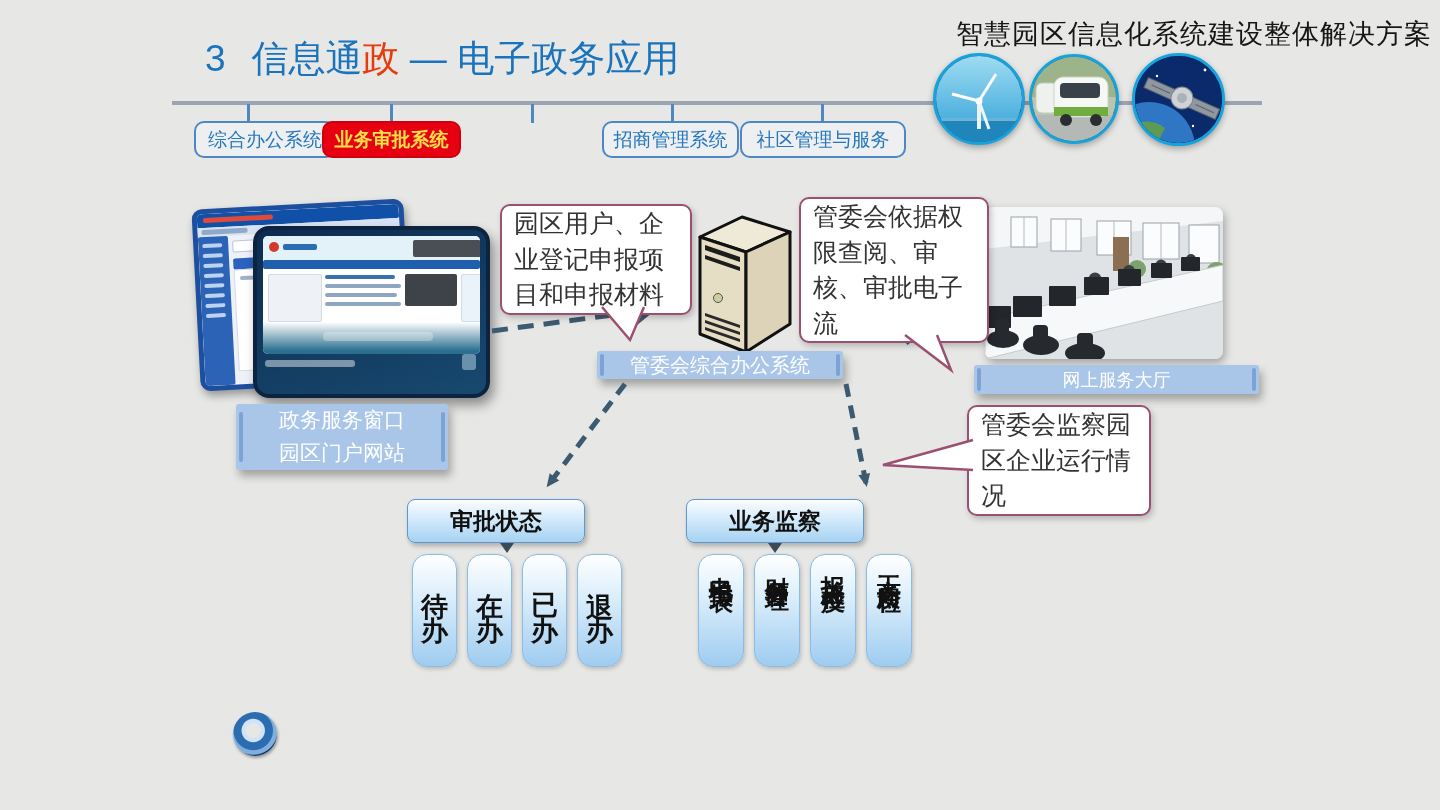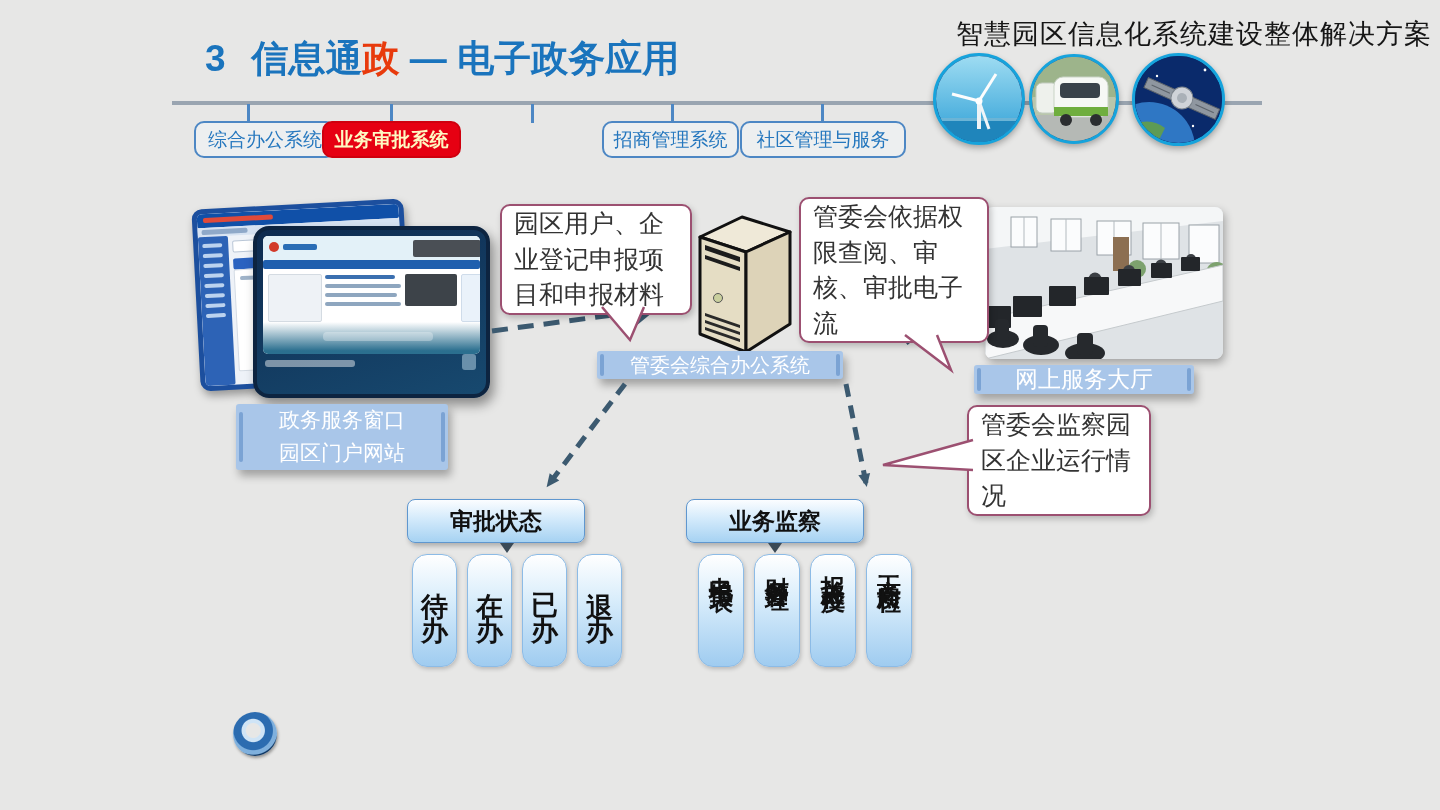--- a/index.html
+++ b/index.html
@@ -3,34 +3,34 @@
 <meta charset="utf-8">
 <style>
   html,body{margin:0;padding:0;background:#cfcfcf;}
   .slide{position:relative;width:1440px;height:810px;background:#e7e7e6;overflow:hidden;
          font-family:"Liberation Sans","DejaVu Sans",sans-serif;}
   .abs{position:absolute;}
 
   
   .corner-title{top:16px;right:8px;font-family:"Liberation Serif","DejaVu Serif",serif;
     font-size:27px;color:#161616;letter-spacing:1px;}
-  .main-title{left:205px;top:34px;font-size:37px;font-weight:bold;color:#1a74bd;white-space:nowrap;}
+  .main-title{left:205px;top:34px;font-size:37px;font-weight:normal;color:#1a74bd;white-space:nowrap;}
   .main-title .num{margin-right:26px;}
   .main-title .red{color:#e83a0c;}
   .hline{left:172px;top:101px;width:1090px;height:4px;background:#9aa5b1;}
   .tick{top:104px;width:3px;height:19px;background:#4d87c4;}
   .circle{border-radius:50%;border:3px solid #16a3dc;overflow:hidden;z-index:3;
     box-shadow:0 3px 6px rgba(0,0,0,.3);background:#0a2a6b;}
   .circle svg{display:block;}
 
   
   .tab{top:121px;height:37px;border:2px solid #4d87c4;border-radius:10px;background:#edeff0;
     color:#2577be;font-size:19px;display:flex;align-items:center;justify-content:center;
     box-sizing:border-box;z-index:2;}
-  .tab.active{background:#e60012;border-color:#cf000e;color:#fef9c3;font-weight:bold;}
+  .tab.active{background:#e60012;border-color:#cf000e;color:#fde047;font-weight:bold;}
 
   
   .label-bar{background:#a9c6e9;color:#fff;display:flex;align-items:center;justify-content:center;
     border-radius:3px;box-shadow:3px 6px 8px rgba(0,0,0,.3);z-index:4;}
   .label-bar::before,.label-bar::after{content:"";position:absolute;top:12%;height:76%;width:4px;
     background:#7ba3d4;border-radius:2px;}
   .label-bar::before{left:3px;} .label-bar::after{right:3px;}
 
   
   .callout{background:#fff;border:2.5px solid #9c5071;border-radius:10px;color:#333;
@@ -248,21 +248,21 @@
         <ellipse cx="18" cy="132" rx="16" ry="9"></ellipse>
           <ellipse cx="56" cy="138" rx="18" ry="10"></ellipse>
         <ellipse cx="100" cy="146" rx="20" ry="10"></ellipse>
           <rect x="10" y="112" width="14" height="22" rx="4"></rect>
         <rect x="48" y="118" width="15" height="22" rx="4"></rect>
           <rect x="92" y="126" width="16" height="22" rx="4"></rect>
       </g>
     </svg>
   </div>
 
-  <div class="abs label-bar" style="left:974px;top:365px;width:220px;height:29px;font-size:23px">
+  <div class="abs label-bar" style="left:974px;top:365px;width:285px;height:29px;font-size:18px">
     <span>网上服务大厅</span>
   </div>
 
   <svg class="abs overlay" width="1440" height="810" viewBox="0 0 1440 810">
     <defs>
       <marker id="chev" markerWidth="30" markerHeight="30" refX="20" refY="13" orient="auto" markerUnits="userSpaceOnUse">
         <path d="M4 2 L22 13 L4 24" fill="none" stroke="#3c5a70" stroke-width="5"></path>
       </marker>
       <marker id="tri" markerWidth="18" markerHeight="18" refX="11" refY="8" orient="auto" markerUnits="userSpaceOnUse">
         <path d="M2 2 L15 8 L2 14 Z" fill="#3c5a70"></path>

